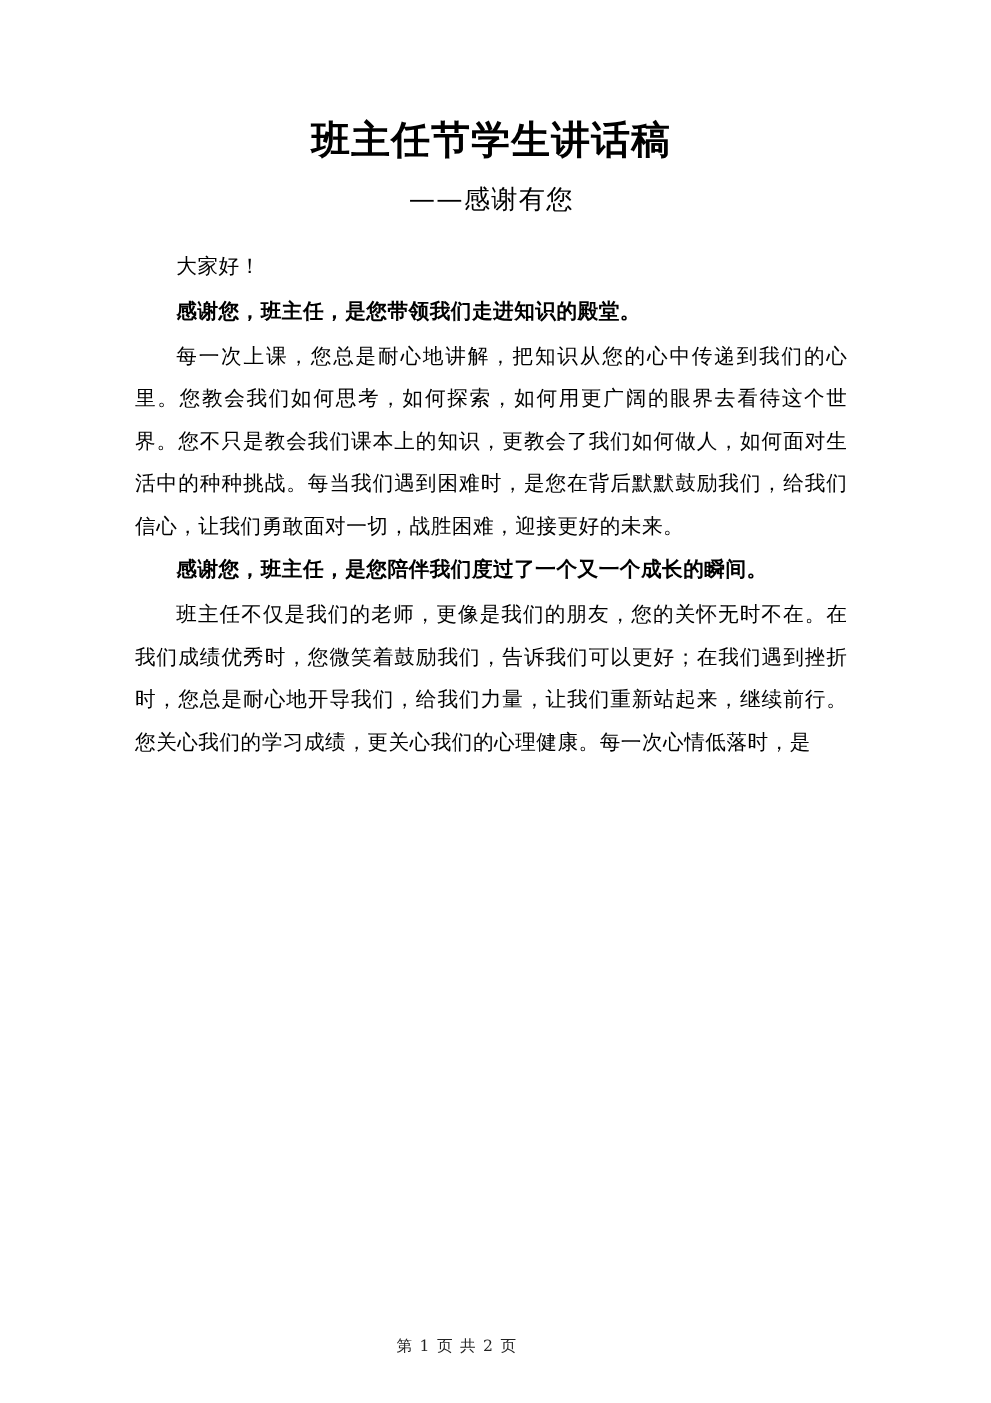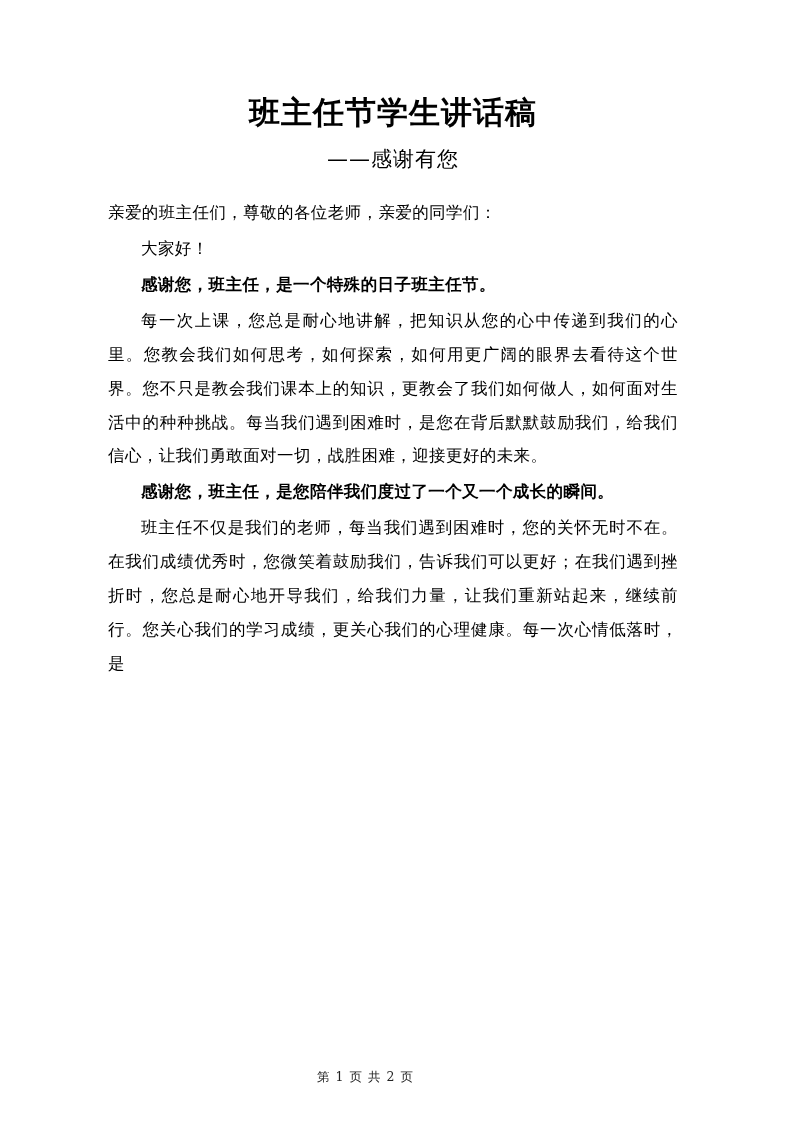--- a/index.html
+++ b/index.html
@@ -69,22 +69,21 @@
   }
 </style>
 </head>
 <body>
 
 <div class="page">
 
   <h1 class="doc-title">班主任节学生讲话稿</h1>
   <h2 class="doc-subtitle">——感谢有您</h2>
 
-  <p class="para">亲爱的班主任们，尊敬的各位老师，亲爱的同学们：</p>
   <p class="para indent">大家好！</p>
-  <p class="para indent bold">感谢您，班主任，是一个特殊的日子班主任节。</p>
+  <p class="para indent bold">感谢您，班主任，是您带领我们走进知识的殿堂。</p>
   <p class="para indent">每一次上课，您总是耐心地讲解，把知识从您的心中传递到我们的心里。您教会我们如何思考，如何探索，如何用更广阔的眼界去看待这个世界。您不只是教会我们课本上的知识，更教会了我们如何做人，如何面对生活中的种种挑战。每当我们遇到困难时，是您在背后默默鼓励我们，给我们信心，让我们勇敢面对一切，战胜困难，迎接更好的未来。</p>
   <p class="para indent bold">感谢您，班主任，是您陪伴我们度过了一个又一个成长的瞬间。</p>
-  <p class="para indent">班主任不仅是我们的老师，每当我们遇到困难时，您的关怀无时不在。在我们成绩优秀时，您微笑着鼓励我们，告诉我们可以更好；在我们遇到挫折时，您总是耐心地开导我们，给我们力量，让我们重新站起来，继续前行。您关心我们的学习成绩，更关心我们的心理健康。每一次心情低落时，是</p>
+  <p class="para indent">班主任不仅是我们的老师，更像是我们的朋友，您的关怀无时不在。在我们成绩优秀时，您微笑着鼓励我们，告诉我们可以更好；在我们遇到挫折时，您总是耐心地开导我们，给我们力量，让我们重新站起来，继续前行。您关心我们的学习成绩，更关心我们的心理健康。每一次心情低落时，是</p>
 
 </div>
 
 <div class="footer">第 1 页 共 2 页</div>
 
 </body></html>

